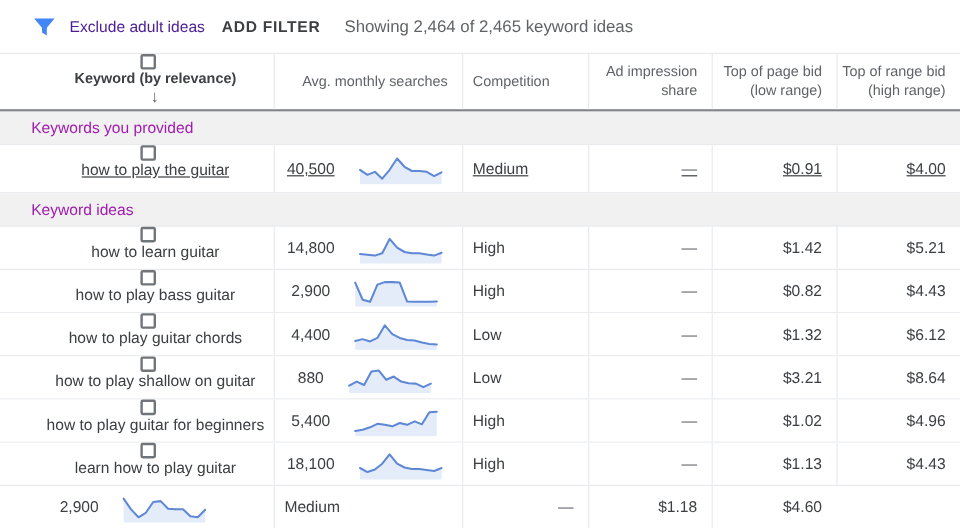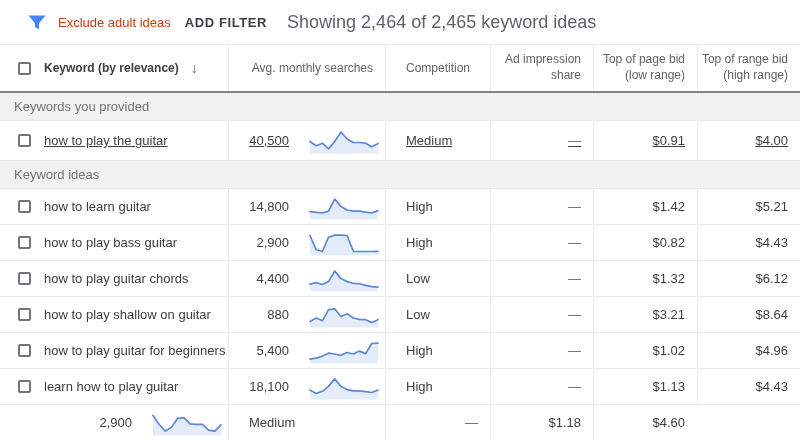--- a/index.html
+++ b/index.html
@@ -3,49 +3,49 @@
 <meta charset="utf-8">
 <style>
   * { margin:0; padding:0; box-sizing:border-box; }
   html,body { background:#fff; }
   body { font-family:"Liberation Sans","DejaVu Sans",sans-serif; color:#3c4043; }
   .app { width:800px; height:440px; overflow:hidden; background:#fff; position:relative; }
 
   
   .toolbar { height:45px; display:flex; align-items:center; border-bottom:1px solid #e8eaed; background:#fff; }
   .funnel { width:18px; height:15px; margin-left:28px; flex:0 0 auto; }
-  .exclude-link { margin-left:12px; font-size:13px; color:#c2410c; cursor:pointer; white-space:nowrap; }
+  .exclude-link { margin-left:12px; font-size:13px; color:#4c1d95; cursor:pointer; white-space:nowrap; }
   .add-filter { margin-left:14px; font-size:13px; font-weight:bold; letter-spacing:0.6px; color:#3c4043; cursor:pointer; white-space:nowrap; background:none; border:none; font-family:inherit; }
-  .showing { margin-left:20px; font-size:18px; color:#5f6368; white-space:nowrap; }
+  .showing { margin-left:20px; font-size:14px; color:#5f6368; white-space:nowrap; }
 
   
   .grid { display:grid; grid-template-columns:228px 157px 105px 103px 104px 103px; align-items:stretch; }
   .thead { height:48px; border-bottom:2px solid #80868b; font-size:12px; color:#5f6368; }
   .thead .cell { display:flex; align-items:center; }
   .cell { border-left:1px solid #e8eaed; min-width:0; }
   .cell:first-child { border-left:none; }
-  .c-keyword { display:flex; align-items:center; padding-left:18px; }
+  .c-keyword { display:flex; align-items:center; padding-left:18px;flex-direction:column; }
   .kw-head-label { font-weight:bold; color:#3c4043; margin-left:13px; }
   .sort-arrow { margin-left:12px; font-size:14px; color:#5f6368; }
   .right { justify-content:flex-end; text-align:right; padding-right:12px; }
-  .c-comp-h, .c-comp { padding-left:20px; display:flex; align-items:center; }
+  .c-comp-h, .c-comp { padding-left:8px; display:flex; align-items:center; }
   .wrapcol { line-height:1.3; }
 
   
   .checkbox { width:13px; height:13px; border:2px solid #70757a; border-radius:2px; background:#fff; flex:0 0 auto; cursor:pointer; }
 
   
-  .band { height:28px; background:#f1f1f1; border-bottom:1px solid #e8eaed; display:flex; align-items:center; padding-left:14px; font-size:13px; color:#737373; }
+  .band { height:28px; background:#f1f1f1; border-bottom:1px solid #e8eaed; display:flex; align-items:center; padding-left:26px; font-size:13px; color:#a21caf; }
 
   
   .row { height:36px; border-bottom:1px solid #e8eaed; font-size:13px; color:#3c4043; background:#fff; }
   .row.tall { height:40px;text-decoration:underline; }
   .row .cell { display:flex; align-items:center; }
   .kw-label { margin-left:13px; white-space:nowrap; overflow:hidden; }
-  .c-search { justify-content:flex-end; padding-right:6px; gap:20px; }
+  .c-search { justify-content:center; padding-right:6px; gap:20px; }
   .num { white-space:nowrap; }
   .spark { width:70px; height:26px; flex:0 0 auto; display:block; }
   .dash { color:#5f6368; }
 </style>
 </head>
 <body>
 
 <div class="app">
 
   <div class="toolbar">

